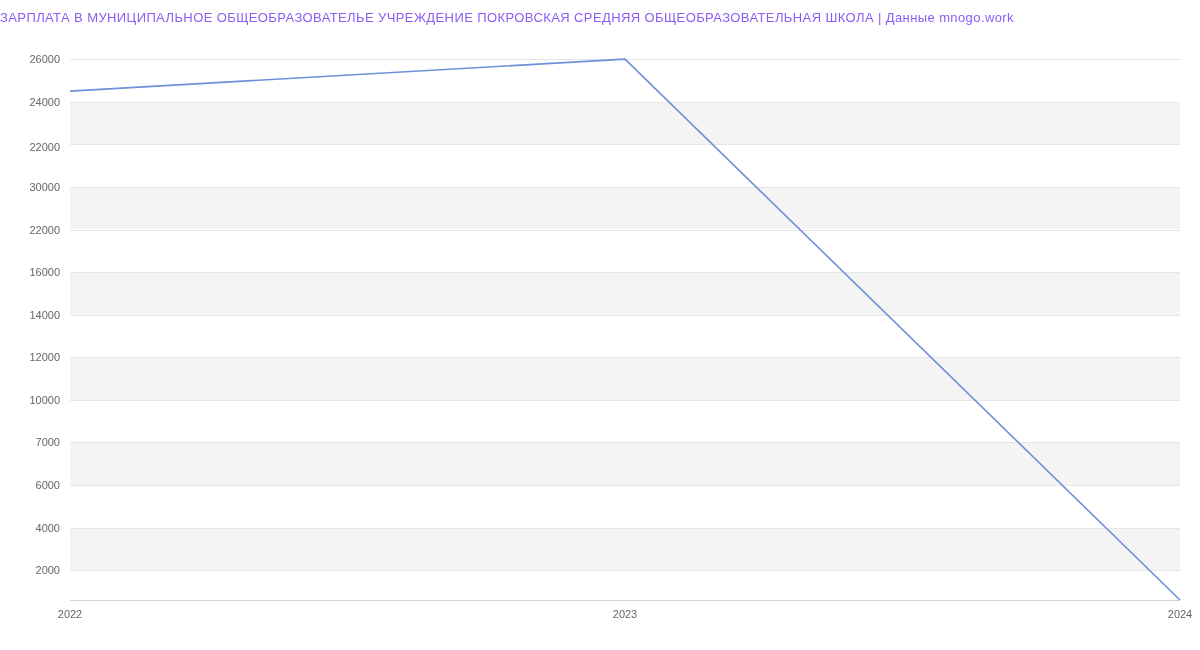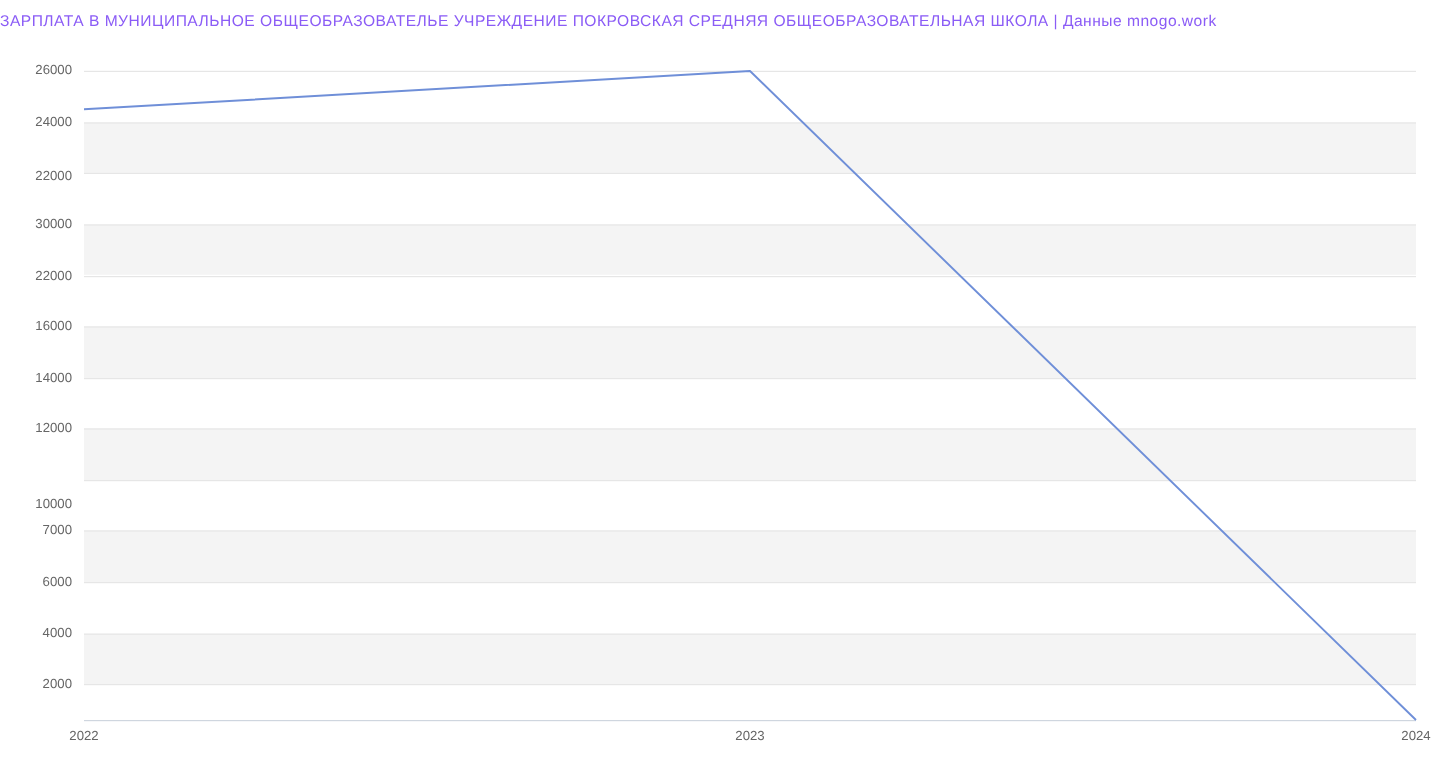--- a/index.html
+++ b/index.html
@@ -97,21 +97,21 @@
       <div class="gridline" style="top: 104.335px;"></div>
       <div class="gridline" style="top: 61.749px;"></div>
       <div class="gridline" style="top: 19.1635px;"></div>
       <svg class="line-layer" id="svg" preserveAspectRatio="none" viewBox="0 0 1110 560">
         <path d="M0 51.10266159695817 L555 19.163498098859236 L1110 560" fill="none" stroke="#6f8fd8" stroke-width="1.6" stroke-linejoin="round"></path>
       </svg>
   <div class="y-tick" style="top: 530.19px;">2000</div>
       <div class="y-tick" style="top: 487.605px;">4000</div>
       <div class="y-tick" style="top: 445.019px;">6000</div>
       <div class="y-tick" style="top: 402.433px;">7000</div>
-      <div class="y-tick" style="top: 359.848px; margin-top: 20px;">10000</div>
+      <div class="y-tick" style="top: 359.848px;">10000</div>
       <div class="y-tick" style="top: 317.262px;">12000</div>
       <div class="y-tick" style="top: 274.677px;">14000</div>
       <div class="y-tick" style="top: 232.091px;">16000</div>
       <div class="y-tick" style="top: 189.506px;">22000</div>
       <div class="y-tick" style="top: 146.92px;">30000</div>
       <div class="y-tick" style="top: 107px;">22000</div>
       <div class="y-tick" style="top: 61.749px;">24000</div>
       <div class="y-tick" style="top: 19.1635px;">26000</div>
       <div class="x-tick" style="left: 0px;">2022</div>
       <div class="x-tick" style="left: 555px;">2023</div>

